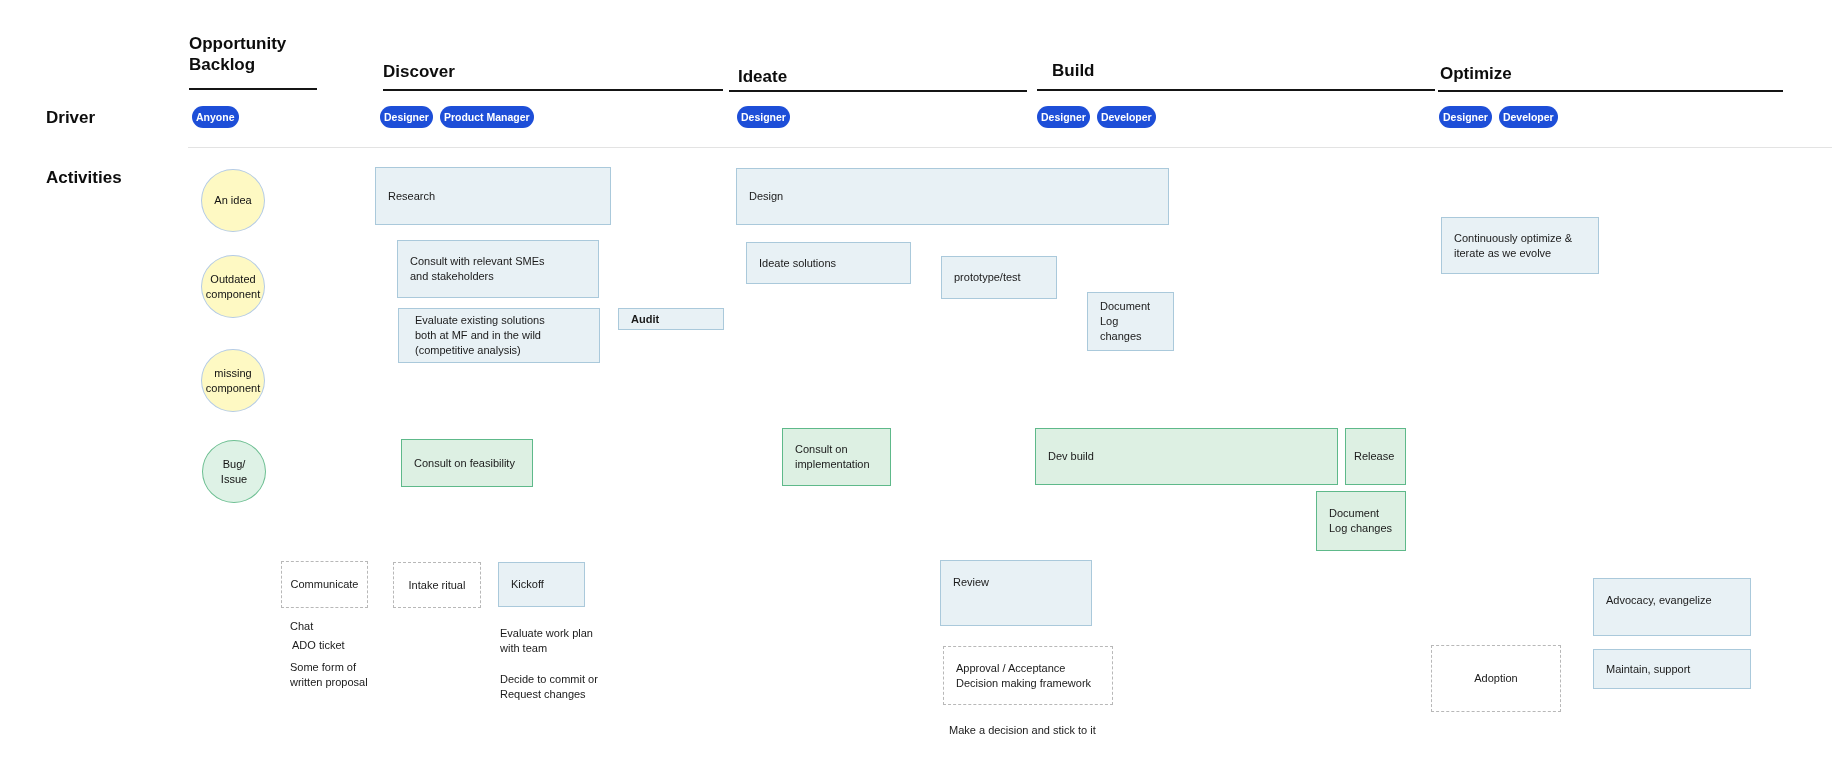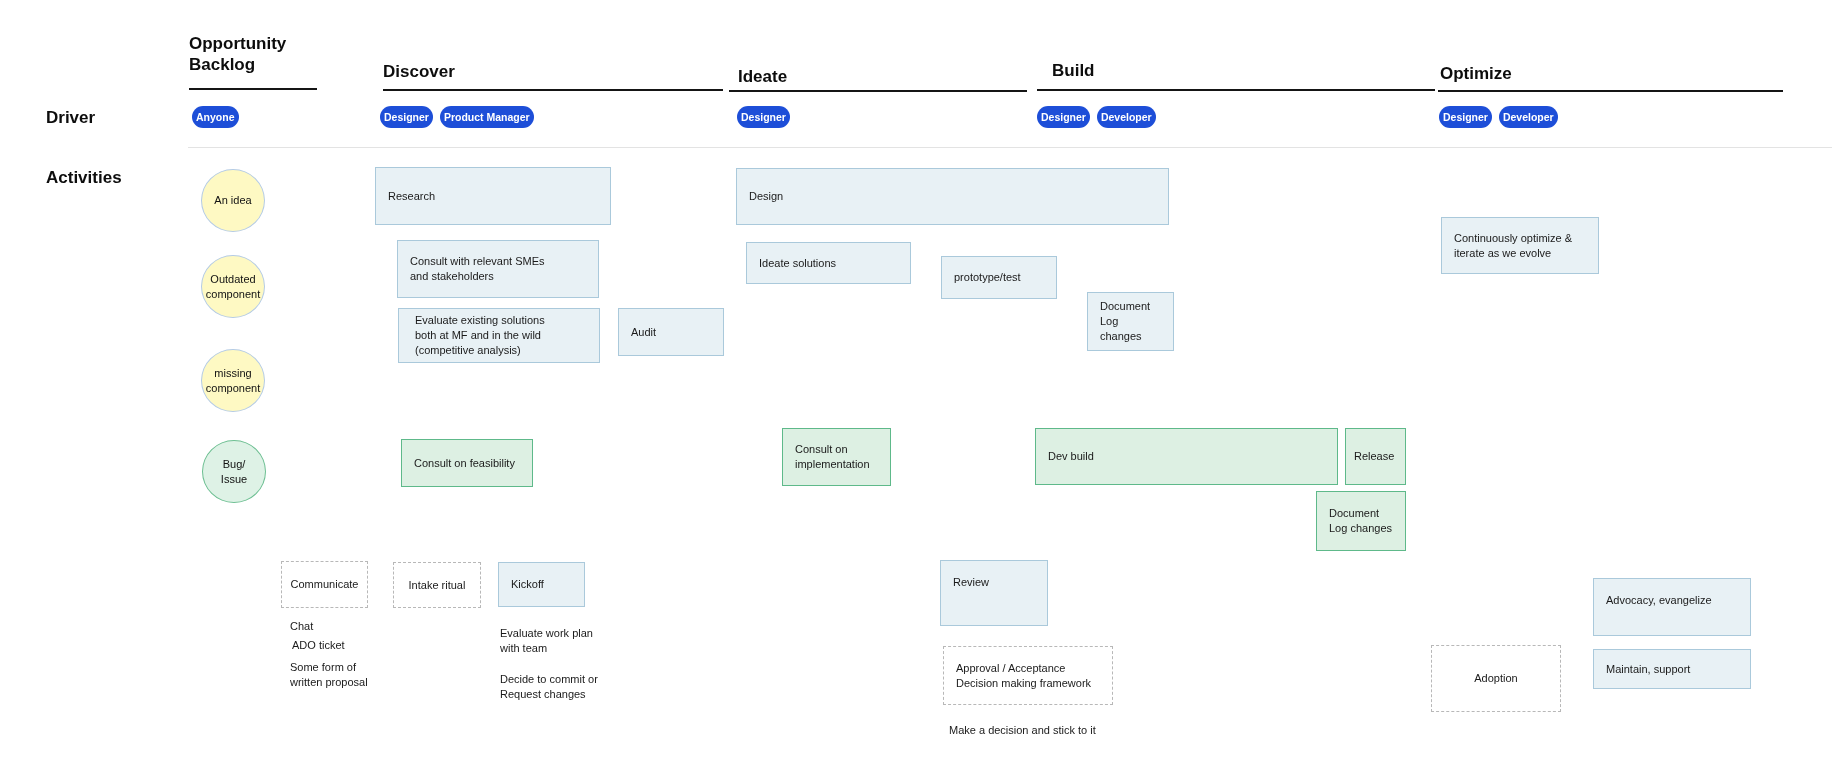--- a/index.html
+++ b/index.html
@@ -85,21 +85,21 @@
 component</div>
   <div class="circle green" style="left:202px;top:440px;">Bug/
 Issue</div>
 
   <div class="card blue" style="left:375px;top:167px;width:236px;height:58px;">Research</div>
   <div class="card blue" style="left:397px;top:240px;width:202px;height:58px;">Consult with relevant SMEs
 and stakeholders</div>
   <div class="card blue" style="left:398px;top:308px;width:202px;height:55px;padding-left:16px;">Evaluate existing solutions
 both at MF and in the wild
 (competitive analysis)</div>
-  <div class="card blue" style="left:618px;top:308px;width:106px;height:48px;">Audit</div>
+  <div class="card blue" style="left:618px;top:308px;width:106px;height:22px;font-weight:bold;">Audit</div>
 
   <div class="card blue" style="left:736px;top:168px;width:433px;height:57px;">Design</div>
   <div class="card blue" style="left:746px;top:242px;width:165px;height:42px;">Ideate solutions</div>
   <div class="card blue" style="left:941px;top:256px;width:116px;height:43px;">prototype/test</div>
   <div class="card blue" style="left:1087px;top:292px;width:87px;height:59px;">Document
 Log changes</div>
 
   <div class="card blue" style="left:1441px;top:169px;width:158px;height:57px;margin-top:48px;">Continuously optimize &amp;
 iterate as we evolve</div>
 
@@ -108,21 +108,21 @@
 implementation</div>
   <div class="card green" style="left:1035px;top:428px;width:303px;height:57px;">Dev build</div>
   <div class="card green" style="left:1345px;top:428px;width:61px;height:57px;padding:6px 8px;">Release</div>
   <div class="card green" style="left:1316px;top:491px;width:90px;height:60px;">Document
 Log changes</div>
 
   <div class="card dashed center" style="left:281px;top:561px;width:87px;height:47px;padding:16px 4px;">Communicate</div>
   <div class="card dashed center" style="left:393px;top:562px;width:88px;height:46px;padding:6px 4px;">Intake ritual</div>
   <div class="card blue" style="left:498px;top:562px;width:87px;height:45px;">Kickoff</div>
 
-  <div class="card blue top" style="left:940px;top:560px;width:108px;height:66px;">Review</div>
+  <div class="card blue top" style="left:940px;top:560px;width:152px;height:66px;">Review</div>
   <div class="card dashed" style="left:943px;top:646px;width:170px;height:59px;">Approval / Acceptance
 Decision making framework</div>
 
   <div class="card blue top" style="left:1593px;top:578px;width:158px;height:58px;">Advocacy, evangelize</div>
   <div class="card dashed center" style="left:1431px;top:645px;width:130px;height:67px;">Adoption</div>
   <div class="card blue" style="left:1593px;top:649px;width:158px;height:40px;">Maintain, support</div>
 
   <div class="note" style="left:290px;top:619px;">Chat</div>
   <div class="note" style="left:292px;top:638px;">ADO ticket</div>
   <div class="note" style="left:290px;top:660px;">Some form of

